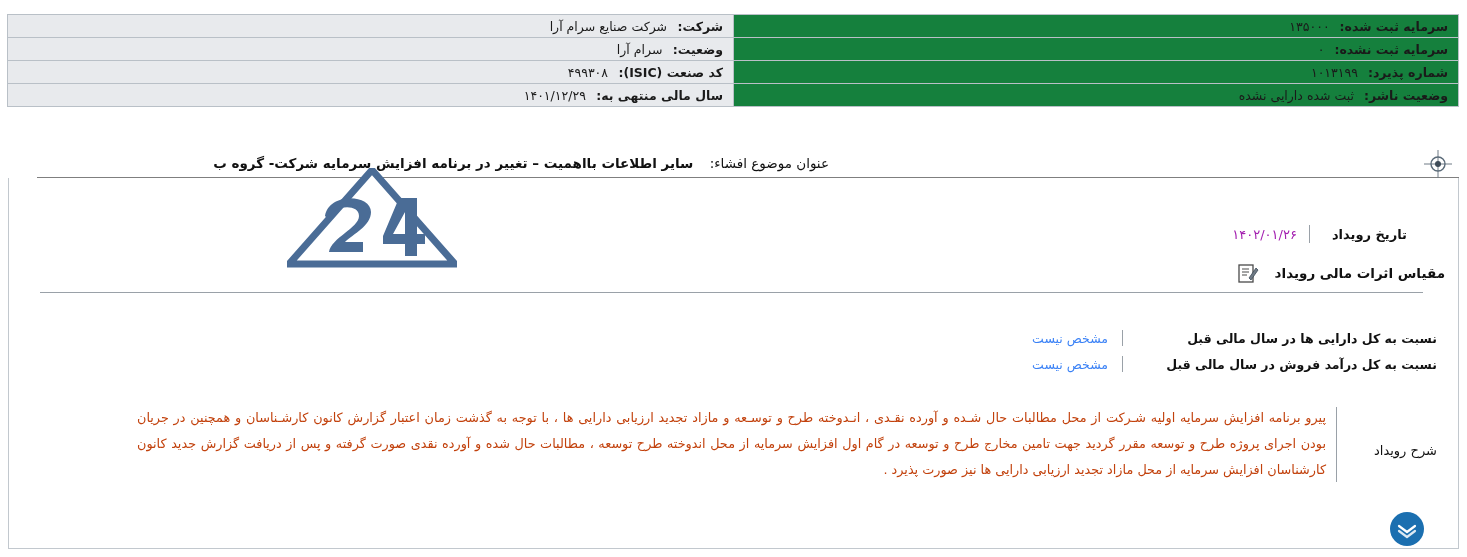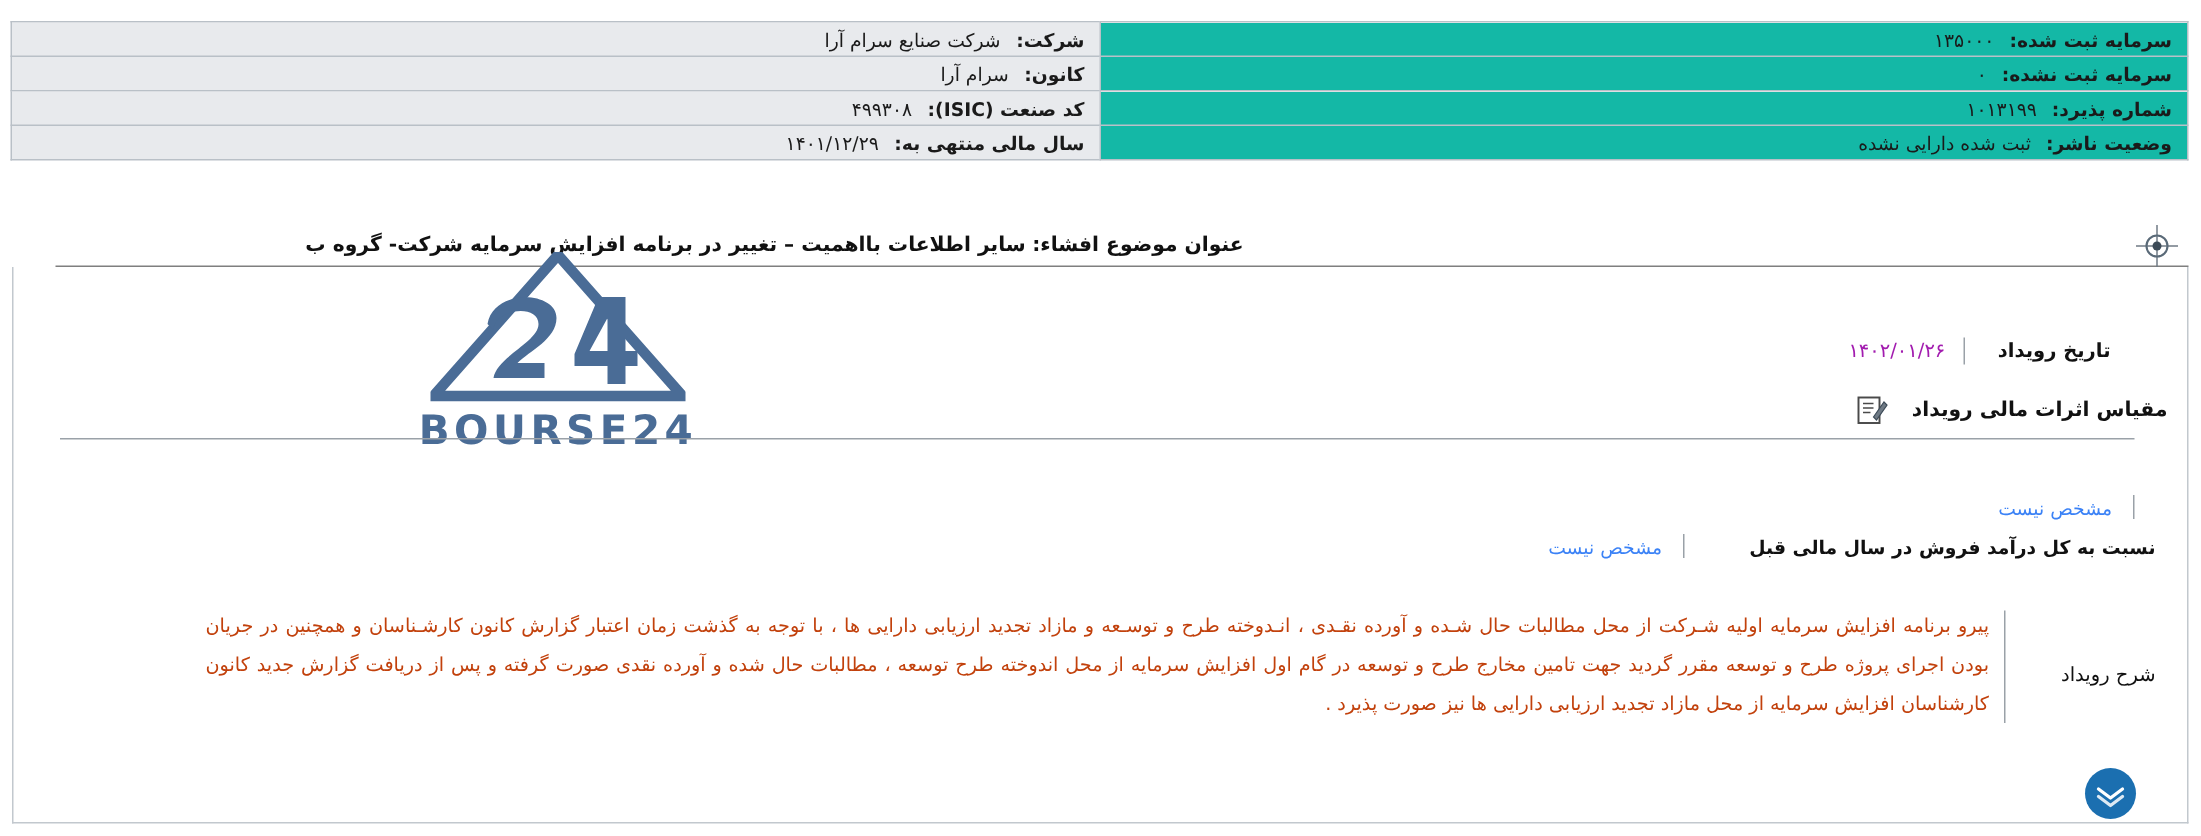--- a/index.html
+++ b/index.html
@@ -34,21 +34,21 @@
     vertical-align: middle;
     white-space: nowrap;
     overflow: hidden;
   }
   .id-table td.lbl {
     background: #e8eaed;
     font-weight: bold;
     text-align: right;
   }
   .id-table td.val {
-    background: #14b8a6;
+    background: #15803d;
     text-align: right;
     font-weight: normal;
   }
   .col-a { width: 725px; }
   .col-b { width: 726px; }
 
   
   .pairline { text-align: right; }
   .pairline .k { font-weight: bold; }
   .pairline .v { font-weight: normal; padding-right: 6px; }
@@ -64,21 +64,21 @@
     align-items: center;
     justify-content: flex-start;
     flex-direction: row;
   }
   .title-text {
     font-size: 13.5px;
     color: #111;
     white-space: nowrap;
     margin-right: 630px;
   }
-  .title-text .lead { font-weight: bold; }
+  .title-text .lead { font-weight: normal; margin-left: 12px; }
   .title-text .strong { font-weight: bold; }
 
   .title-line {
     position: absolute;
     top: 177px;
     right: 8px;
     width: 1422px;
     height: 1px;
     background: #7f7f7f;
   }
@@ -277,21 +277,21 @@
       </tr>
       <tr>
         <td class="val col-a">
           <div class="pairline">
             <span class="k">سرمایه ثبت نشده:</span>
             <span class="v">۰</span>
           </div>
         </td>
         <td class="lbl col-b">
           <div class="pairline">
-            <span class="k">کانون:</span>
+            <span class="k">وضعیت:</span>
             <span class="v">سرام آرا</span>
           </div>
         </td>
       </tr>
       <tr>
         <td class="val col-a">
           <div class="pairline">
             <span class="k">شماره پذیرد:</span>
             <span class="v">۱۰۱۳۱۹۹</span>
           </div>
@@ -338,21 +338,20 @@
   </div>
 
   <div class="body-frame"></div>
 
   <div class="logo">
     <svg width="170" height="100" viewBox="0 0 170 100">
       <polygon points="85,2 168,96 2,96" fill="#ffffff" stroke="#4a6c96" stroke-width="7"></polygon>
       <path d="M42,52 C42,38 72,34 72,48 C72,60 44,70 42,84 L76,84 L76,74 L58,74 C66,66 84,58 84,44 C84,26 42,24 38,48 Z" fill="#4a6c96"></path>
       <path d="M112,30 L96,68 L96,76 L118,76 L118,88 L130,88 L130,76 L138,76 L138,66 L130,66 L130,30 Z M118,44 L118,66 L106,66 Z" fill="#4a6c96"></path>
     </svg>
-    <div class="logo-text">BOURSE24</div>
   </div>
 
   <div class="event-date">
     <span class="lbl">تاریخ رویداد</span>
     <span class="sep"></span>
     <span class="val">۱۴۰۲/۰۱/۲۶</span>
   </div>
 
   <div class="scale-head">
     <span>مقیاس اثرات مالی رویداد</span>
@@ -363,20 +362,21 @@
         <line x1="5" y1="10" x2="12" y2="10" stroke="#4a4a4a" stroke-width="1"></line>
         <line x1="5" y1="13" x2="10" y2="13" stroke="#4a4a4a" stroke-width="1"></line>
         <path d="M12,16 L19,6 L21,8 L14,18 Z" fill="#6f7a85" stroke="#3d4b58" stroke-width="0.8"></path>
       </svg>
     </span>
   </div>
   <div class="rule-under-scale"></div>
 
   <div class="ratios">
     <div class="ratio-row">
+      <span class="lbl">نسبت به کل دارایی ها در سال مالی قبل</span>
       <span class="sep"></span>
       <span class="val">مشخص نیست</span>
     </div>
     <div class="ratio-row">
       <span class="lbl">نسبت به کل درآمد فروش در سال مالی قبل</span>
       <span class="sep"></span>
       <span class="val">مشخص نیست</span>
     </div>
   </div>
 

